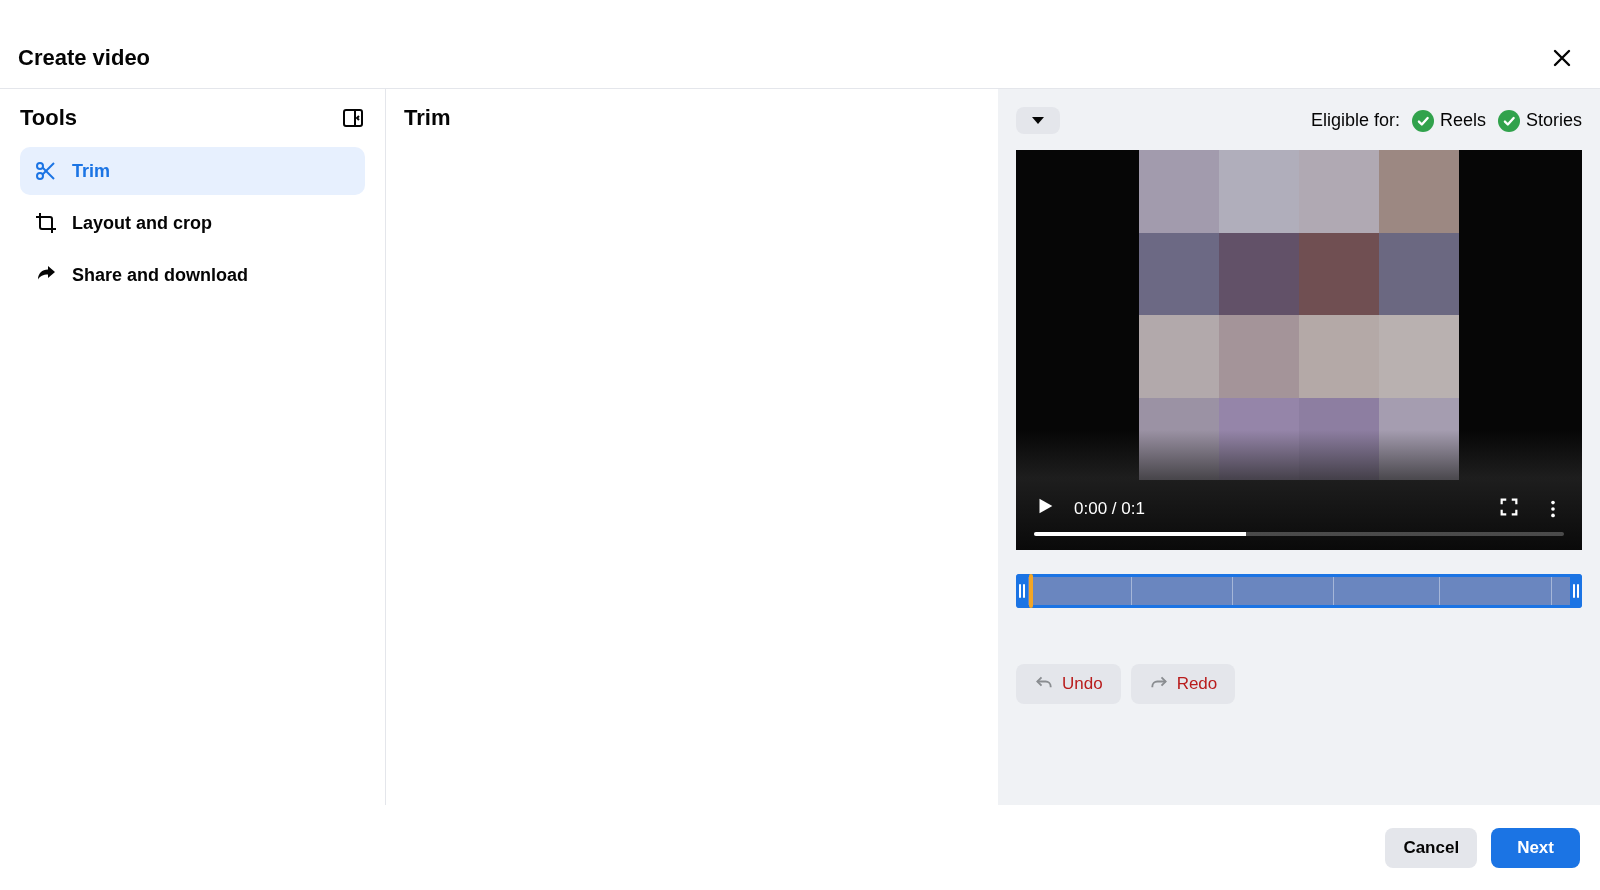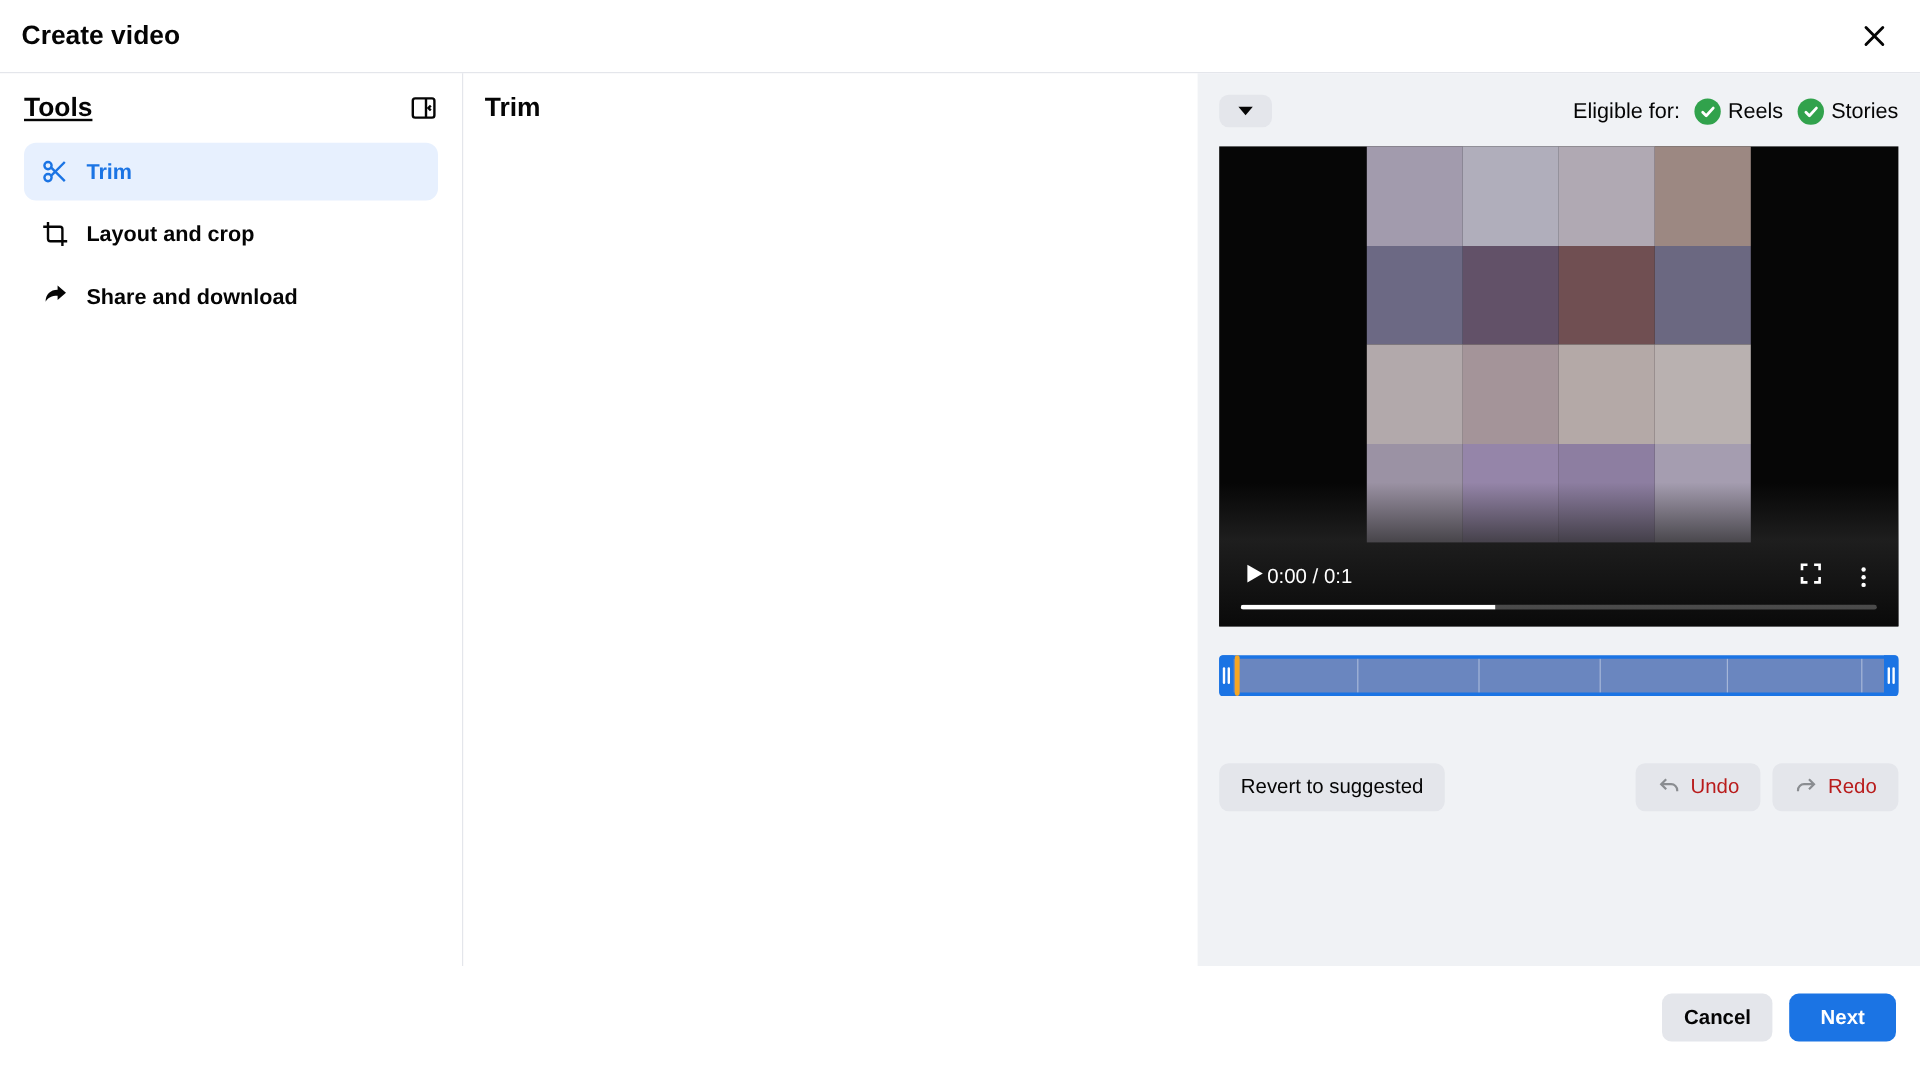--- a/index.html
+++ b/index.html
@@ -1,23 +1,23 @@
 <!DOCTYPE html>
 <html><head>
   <meta charset="utf-8">
   <style>
     * { margin:0; padding:0; box-sizing:border-box; font-family:-apple-system,BlinkMacSystemFont,"Segoe UI",Helvetica,Arial,sans-serif; }
     body { width:1600px; height:890px; background:#fff; color:#050505; display:flex; flex-direction:column; }
-    .header { display:flex; align-items:center; justify-content:space-between; padding:14px 22px 14px 18px; border-bottom:1px solid #e4e6eb; }
+    .header { display:flex; align-items:center; justify-content:space-between; padding:14px 22px 14px 18px; border-bottom:1px solid #e4e6eb;margin-top:28px; }
     .header h1 { font-size:22px; font-weight:700; }
     .close-btn { width:32px; height:32px; display:flex; align-items:center; justify-content:center; cursor:pointer; }
     .close-btn svg { width:24px; height:24px; }
     .body { flex:1; display:flex; min-height:0; }
     .sidebar { width:386px; border-right:1px solid #e4e6eb; padding:16px 20px; }
-    .sidebar-header { display:flex; align-items:center; justify-content:space-between; margin-bottom:16px;text-decoration:underline; }
+    .sidebar-header { display:flex; align-items:center; justify-content:space-between; margin-bottom:16px; }
     .sidebar-header h2 { font-size:22px; font-weight:700; }
     .sidebar-item { display:flex; align-items:center; gap:14px; padding:12px 14px; border-radius:10px; cursor:pointer; font-size:18px; font-weight:600; margin-bottom:4px; }
     .sidebar-item.active { background:#e7f0fe; color:#1b74e4; }
     .sidebar-item .icon { width:24px; height:24px; display:flex; align-items:center; justify-content:center; }
     .sidebar-item.active .icon svg { stroke:#1b74e4; }
     .main { flex:1; display:flex; min-height:0; }
     .info { flex:1; padding:16px 24px 16px 18px; }
     .info h2 { font-size:22px; font-weight:700; margin-bottom:10px; }
     .info p { font-size:18px; color:#65676b; line-height:1.45; max-width:430px; }
     .preview-panel { width:602px; background:#f0f2f5; padding:18px 18px 24px 18px; display:flex; flex-direction:column; }
@@ -26,21 +26,21 @@
     .eligible { display:flex; align-items:center; gap:12px; font-size:18px; }
     .eligible .elig-item { display:flex; align-items:center; gap:6px; }
     .check { width:22px; height:22px; border-radius:50%; background:#31a24c; display:inline-flex; align-items:center; justify-content:center; }
     .check svg { width:14px; height:14px; }
     .video-wrap { position:relative; width:100%; height:400px; background:#060606; }
     .mosaic { position:absolute; left:50%; top:0; transform:translateX(-50%); width:320px; height:330px; display:grid; grid-template-columns:repeat(4,1fr); grid-template-rows:repeat(4,1fr); }
     .mosaic div { width:100%; height:100%; }
     .vgrad { position:absolute; left:0; right:0; bottom:0; height:120px; background:linear-gradient(180deg, rgba(0,0,0,0) 0%, rgba(40,40,40,0.7) 40%, rgba(10,10,10,0.95) 100%); }
     .controls { position:absolute; left:0; right:0; bottom:0; padding:10px 18px 14px 18px; display:flex; flex-direction:column; gap:10px; }
     .crow { display:flex; align-items:center; justify-content:space-between; }
-    .cleft { display:flex; align-items:center; gap:0; color:#fff; font-size:17px; }
+    .cleft { display:flex; align-items:center; gap:18px; color:#fff; font-size:17px; }
     .cright { display:flex; align-items:center; gap:22px; color:#fff; }
     .play svg, .fs svg { width:22px; height:22px; }
     .dots { width:22px; height:22px; display:flex; align-items:center; justify-content:center; }
     .progress { height:4px; width:100%; background:rgba(255,255,255,0.25); border-radius:2px; overflow:hidden; }
     .progress .fill { height:100%; width:40%; background:#fff; }
     .timeline { margin-top:24px; height:34px; position:relative; background:#6a86bf; border:3px solid #1b74e4; border-radius:4px; }
     .timeline .seg { position:absolute; top:0; bottom:0; width:1px; background:rgba(255,255,255,0.4); }
     .t-handle { position:absolute; top:-3px; height:34px; width:12px; background:#1b74e4; display:flex; align-items:center; justify-content:center; cursor:ew-resize; }
     .t-handle.left { left:-3px; border-radius:3px 0 0 3px; }
     .t-handle.right { right:-3px; border-radius:0 3px 3px 0; }
@@ -197,21 +197,20 @@
         <div class="playhead"></div>
         <div class="t-handle right"></div>
       <div class="seg" style="left: 20%;"></div>
           <div class="seg" style="left: 38%;"></div>
           <div class="seg" style="left: 56%;"></div>
           <div class="seg" style="left: 75%;"></div>
           <div class="seg" style="left: 95%;"></div>
         </div>
 
       <div class="panel-actions">
-        <button class="btn btn-gray">Revert to suggested</button>
         <div style="display:flex;gap:10px;">
           <button class="btn btn-gray disabled">
             <svg viewBox="0 0 24 24" width="20" height="20" fill="none" stroke="#8a8d91" stroke-width="2.2">
                 <path d="M9 14l-5-5 5-5"></path>
                 <path d="M4 9h10a6 6 0 0 1 6 6v1"></path>
               </svg>
             <span>Undo</span>
           </button>
           <button class="btn btn-gray disabled">
             <svg viewBox="0 0 24 24" width="20" height="20" fill="none" stroke="#8a8d91" stroke-width="2.2">

